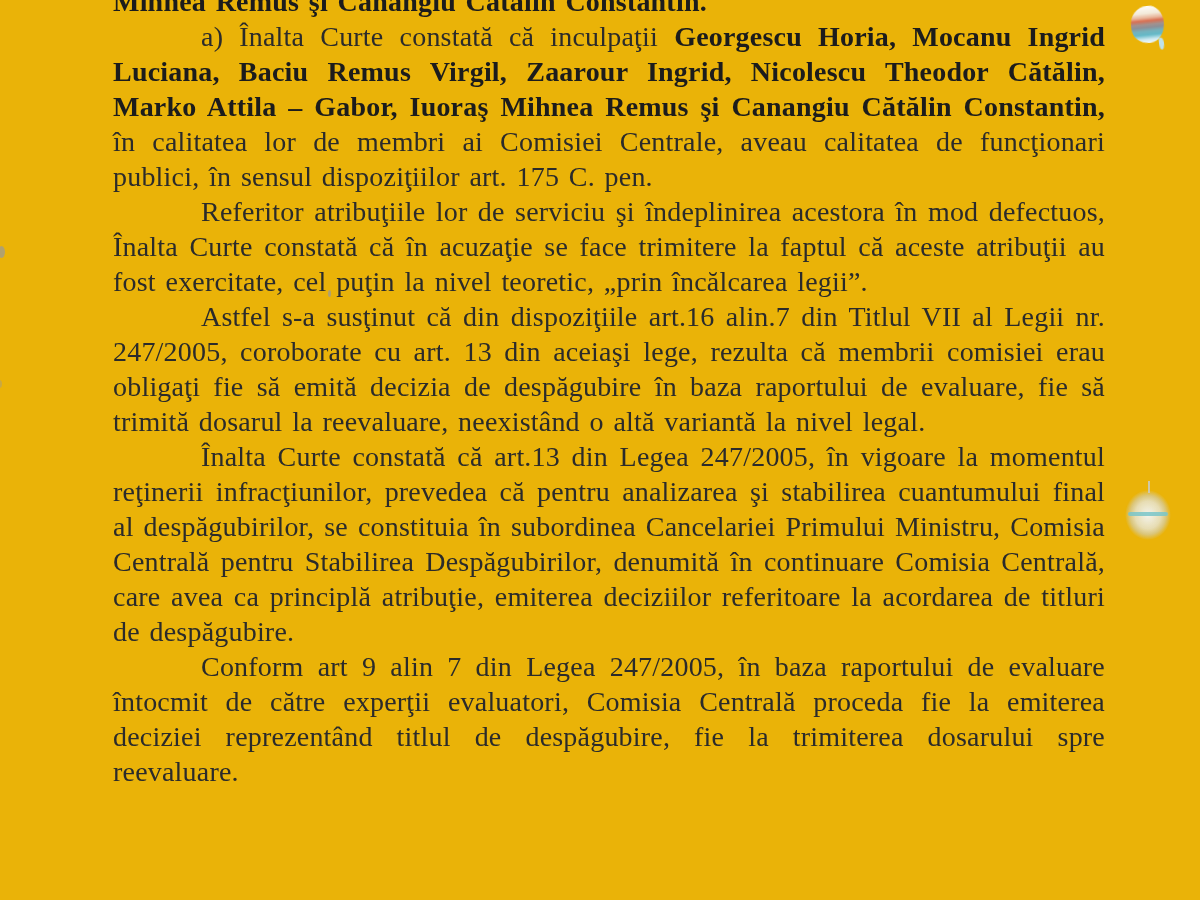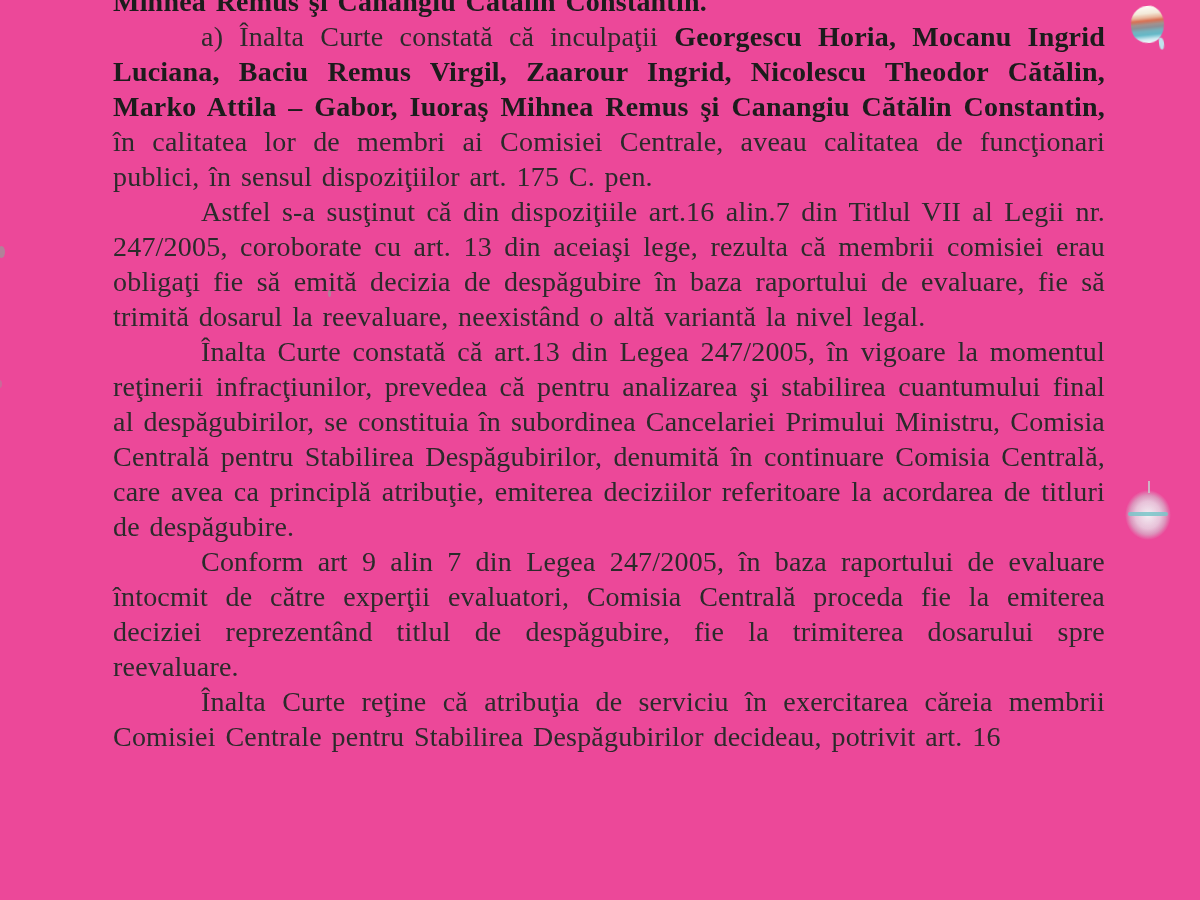--- a/index.html
+++ b/index.html
@@ -4,21 +4,21 @@
 <style>
   html, body {
     margin: 0;
     padding: 0;
     background: #ffffff;
   }
   .page {
     position: relative;
     width: 1200px;
     height: 900px;
-    background: #ec4899;
+    background: #eab308;
     overflow: hidden;
     font-family: "Liberation Serif", "DejaVu Serif", serif;
   }
   .text-block {
     position: absolute;
     left: 113px;
     top: -16px;
     width: 992px;
     font-size: 28px;
     line-height: 35px;
@@ -119,24 +119,24 @@
   .speckle.s3 { left: -3px; top: 380px; width: 5px; height: 8px; opacity: 0.4; }
 </style>
 </head>
 <body>
 
 <div class="page">
 
   <div class="text-block" id="doc-body">
       <p class="para"><span class="seg-bold">Mihnea Remus şi Canangiu Cătălin Constantin.</span></p>
       <p class="para indent"><span>a) Înalta Curte constată că inculpaţii </span><span class="seg-bold">Georgescu Horia, Mocanu Ingrid Luciana, Baciu Remus Virgil, Zaarour Ingrid, Nicolescu Theodor Cătălin, Marko Attila – Gabor, Iuoraş Mihnea Remus şi Canangiu Cătălin Constantin,</span><span> în calitatea lor de membri ai Comisiei Centrale, aveau calitatea de funcţionari publici, în sensul dispoziţiilor art. 175 C. pen.</span></p>
+      <p class="para indent"><span>Referitor atribuţiile lor de serviciu şi îndeplinirea acestora în mod defectuos, Înalta Curte constată că în acuzaţie se face trimitere la faptul că aceste atribuţii au fost exercitate, cel puţin la nivel teoretic, „prin încălcarea legii”.</span></p>
       <p class="para indent"><span>Astfel s-a susţinut că din dispoziţiile art.16 alin.7 din Titlul VII al Legii nr. 247/2005, coroborate cu art. 13 din aceiaşi lege, rezulta că membrii comisiei erau obligaţi fie să emită decizia de despăgubire în baza raportului de evaluare, fie să trimită dosarul la reevaluare, neexistând o altă variantă la nivel legal.</span></p>
       <p class="para indent"><span>Înalta Curte constată că art.13 din Legea 247/2005, în vigoare la momentul reţinerii infracţiunilor, prevedea că pentru analizarea şi stabilirea cuantumului final al despăgubirilor, se constituia în subordinea Cancelariei Primului Ministru, Comisia Centrală pentru Stabilirea Despăgubirilor, denumită în continuare Comisia Centrală, care avea ca principlă atribuţie, emiterea deciziilor referitoare la acordarea de titluri de despăgubire.</span></p>
       <p class="para indent"><span>Conform art 9 alin 7 din Legea 247/2005, în baza raportului de evaluare întocmit de către experţii evaluatori, Comisia Centrală proceda fie la emiterea deciziei reprezentând titlul de despăgubire, fie la trimiterea dosarului spre reevaluare.</span></p>
-      <p class="para indent"><span>Înalta Curte reţine că atribuţia de serviciu în exercitarea căreia membrii Comisiei Centrale pentru Stabilirea Despăgubirilor decideau, potrivit art. 16</span></p>
     </div>
 
   <div class="artifact-sticker"></div>
 
   <div class="artifact-bubble">
     <span class="bubble-tail"></span>
     <span class="bubble-line"></span>
   </div>
 
   <div class="speckle s1"></div>

